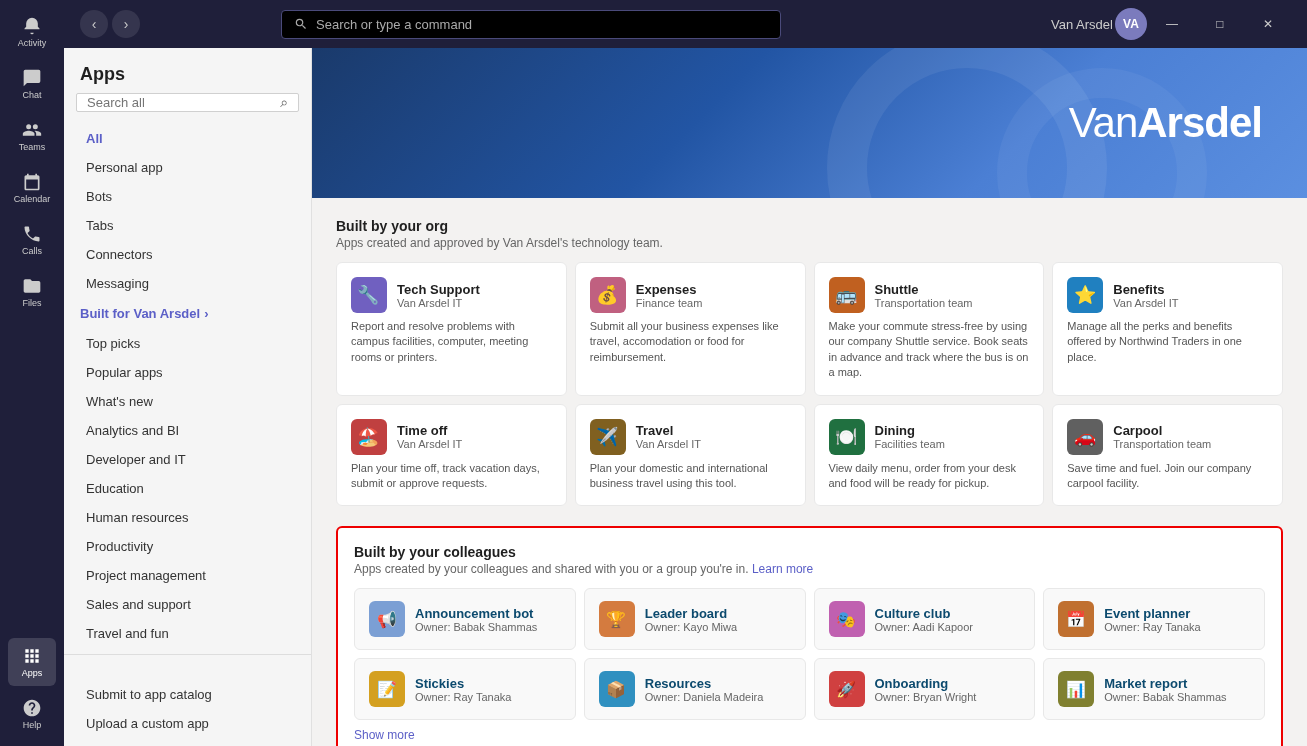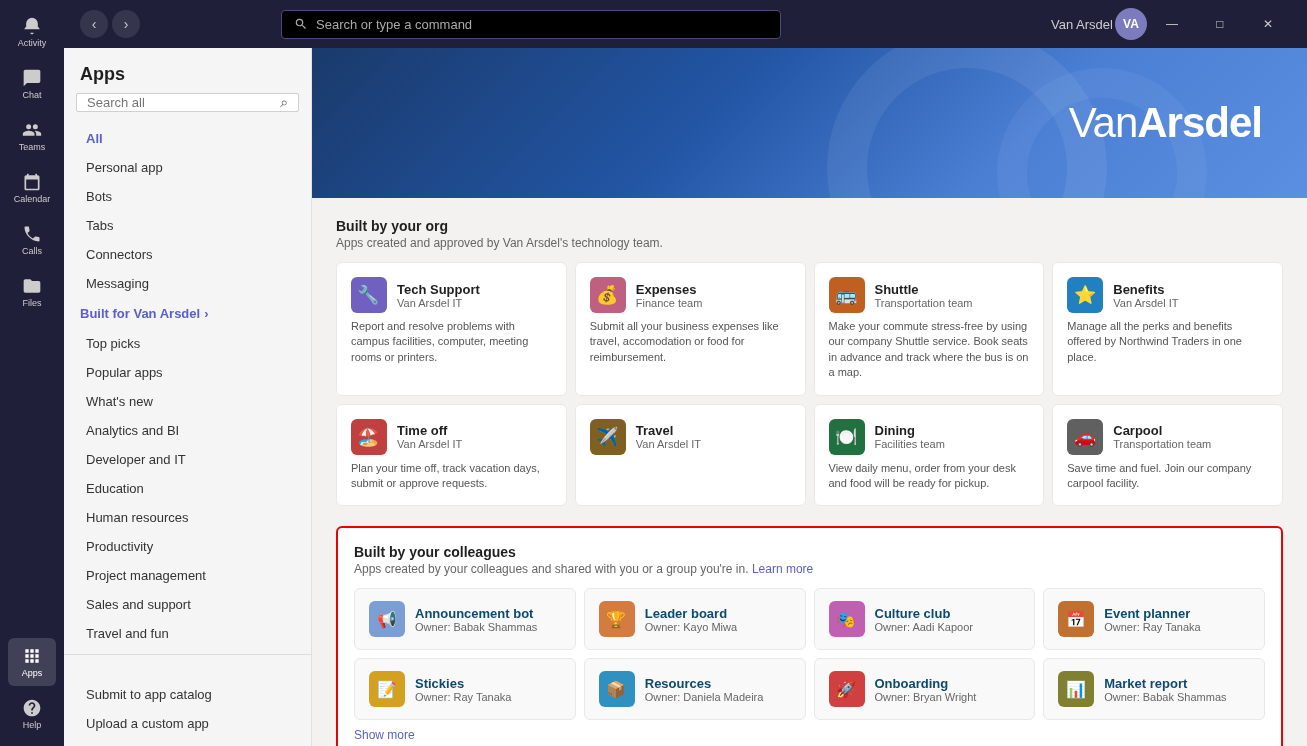--- a/index.html
+++ b/index.html
@@ -492,20 +492,21 @@
               <div class="app-card-desc">Plan your time off, track vacation days, submit or approve requests.</div>
             </div>
             <div class="app-card">
               <div class="app-card-header">
                 <div class="app-icon" style="background:#806020">✈️</div>
                 <div>
                   <div class="app-card-title">Travel</div>
                   <div class="app-card-team">Van Arsdel IT</div>
                 </div>
               </div>
+              <div class="app-card-desc">Plan your domestic and international business travel using this tool.</div>
             </div>
             <div class="app-card">
               <div class="app-card-header">
                 <div class="app-icon" style="background:#207040">🍽️</div>
                 <div>
                   <div class="app-card-title">Dining</div>
                   <div class="app-card-team">Facilities team</div>
                 </div>
               </div>
               <div class="app-card-desc">View daily menu, order from your desk and food will be ready for pickup.</div>

